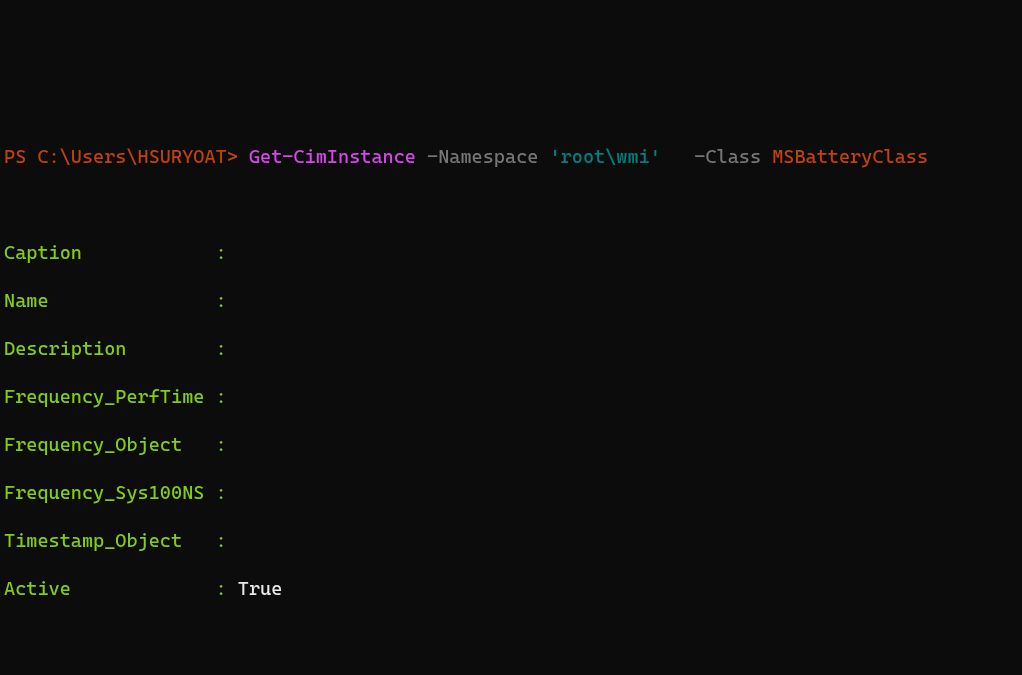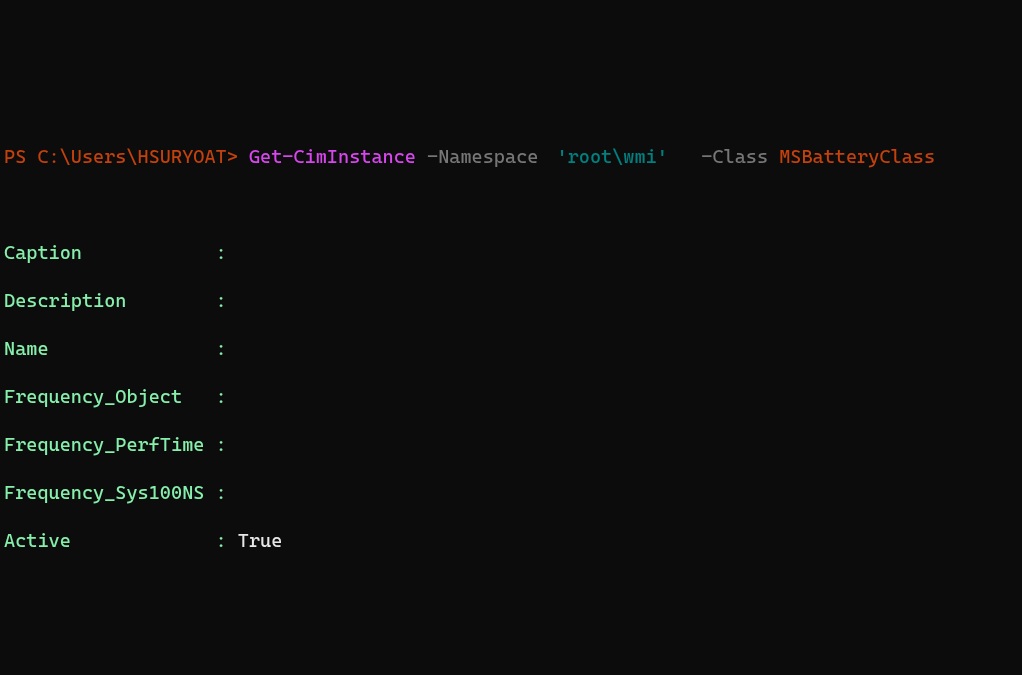--- a/index.html
+++ b/index.html
@@ -17,38 +17,39 @@
   }
   .terminal {
     padding: 0 4px;
   }
   .row {
     display: block;
   }
   .white   { color: #c2410c; }
   .yellow  { color: #d946ef; }
   .gray    { color: #767676; }
-  .teal    { color: #008080; margin-left: 7px; }
-  .green   { color: #86efac; }
+  .teal    { color: #008080; }
+  .green   { color: #84cc16; }
   .value   { color: #e8e8e8; }
 </style>
 </head>
 <body>
 
 
 
 <div class="terminal">
 <span class="row"><span class="white">PS </span><span class="white">C:\Users\HSURYOAT</span><span class="white">&gt; </span><span class="yellow">Get-CimInstance</span><span class="gray"> -Namespace </span><span class="teal">'root\wmi'</span><span>  </span><span class="gray"> -Class </span><span class="white">MSBatteryClass</span></span>
 <span class="row"> </span>
 <span class="row"><span class="green">Caption            : </span><span class="value"></span></span>
+<span class="row"><span class="green">Name               : </span><span class="value"></span></span>
 <span class="row"><span class="green">Description        : </span><span class="value"></span></span>
-<span class="row"><span class="green">Name               : </span><span class="value"></span></span>
+<span class="row"><span class="green">Frequency_PerfTime : </span><span class="value"></span></span>
 <span class="row"><span class="green">Frequency_Object   : </span><span class="value"></span></span>
-<span class="row"><span class="green">Frequency_PerfTime : </span><span class="value"></span></span>
 <span class="row"><span class="green">Frequency_Sys100NS : </span><span class="value"></span></span>
+<span class="row"><span class="green">Timestamp_Object   : </span><span class="value"></span></span>
 <span class="row"><span class="green">Active             : </span><span class="value">True</span></span>
 
 
 
 
 
 
 
 
 

